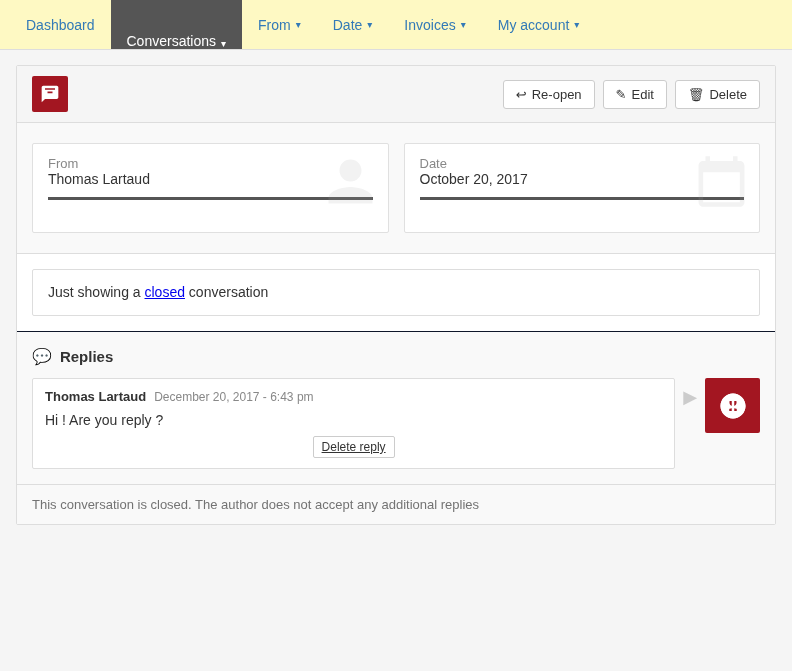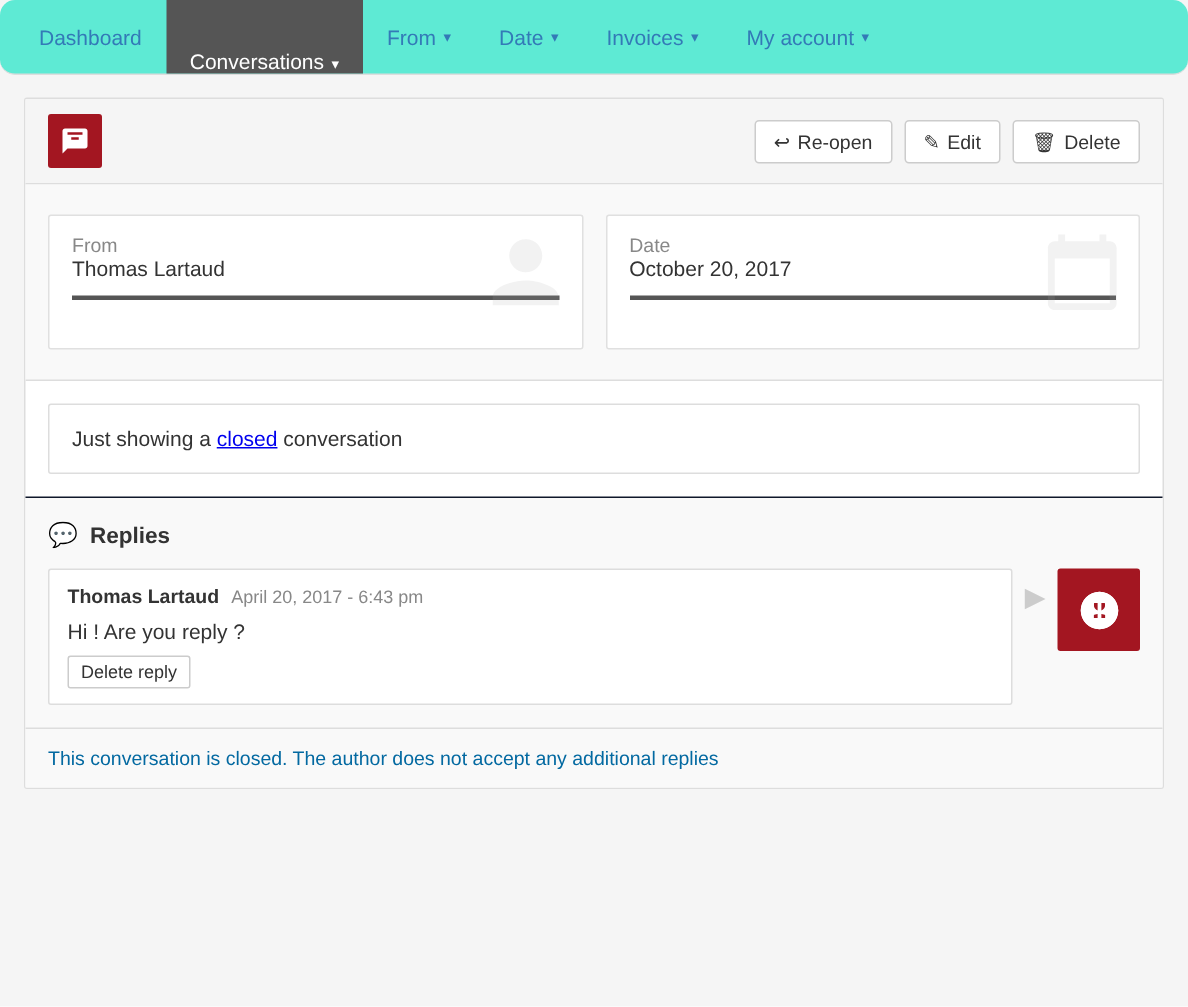--- a/index.html
+++ b/index.html
@@ -5,27 +5,26 @@
     * { box-sizing: border-box; margin: 0; padding: 0; }
     body {
       font-family: Arial, sans-serif;
       font-size: 14px;
       background: #f5f5f5;
       color: #333;
     }
 
     
     .navbar {
-      background: #5eead4;
+      background: #fef9c3;
       border-bottom: 1px solid #ddd;
       display: flex;
       align-items: stretch;
       height: 50px;
       padding: 0 10px;
-      border-radius: 10px;
     }
     .nav-item {
       display: flex;
       align-items: center;
       padding: 0 16px;
       cursor: pointer;
       color: #337ab7;
       font-size: 14px;
       border: none;
       background: transparent;
@@ -186,21 +185,22 @@
       font-size: 12px;
       color: #888;
     }
     .reply-body {
       font-size: 14px;
       color: #333;
       margin-bottom: 8px;
     }
     .reply-footer {
       display: flex;
-      justify-content: flex-start;
+      justify-content: center;
+      text-decoration: underline;
     }
     .btn-delete-reply {
       font-size: 12px;
       padding: 3px 8px;
       border: 1px solid #ccc;
       border-radius: 2px;
       background: #fff;
       cursor: pointer;
       color: #333;
     }
@@ -228,21 +228,21 @@
       justify-content: center;
       flex-shrink: 0;
     }
     .reply-avatar-box svg { width: 30px; height: 30px; fill: white; }
 
     
     .closed-notice {
       padding: 12px 15px;
       background: #f9f9f9;
       font-size: 13px;
-      color: #0369a1;
+      color: #737373;
     }
   </style>
 </head>
 <body>
 
 <nav class="navbar">
   <button class="nav-item">
     <span>Dashboard</span>
   </button>
   <button class="nav-item active">
@@ -328,21 +328,21 @@
     <div class="replies-header">
       <span style="font-size:16px;">💬</span>
       <span>Replies</span>
     </div>
 
     <div class="reply-wrapper">
       <div class="reply-content-area">
         <div class="reply-card">
           <div class="reply-header">
             <span class="reply-author">Thomas Lartaud</span>
-            <span class="reply-date">April 20, 2017 - 6:43 pm</span>
+            <span class="reply-date">December 20, 2017 - 6:43 pm</span>
           </div>
           <div class="reply-body">Hi ! Are you reply ?</div>
           <div class="reply-footer">
             <button class="btn-delete-reply">
               <span>Delete reply</span>
             </button>
           </div>
         </div>
       </div>
       <span class="arrow-indicator">▶</span>

